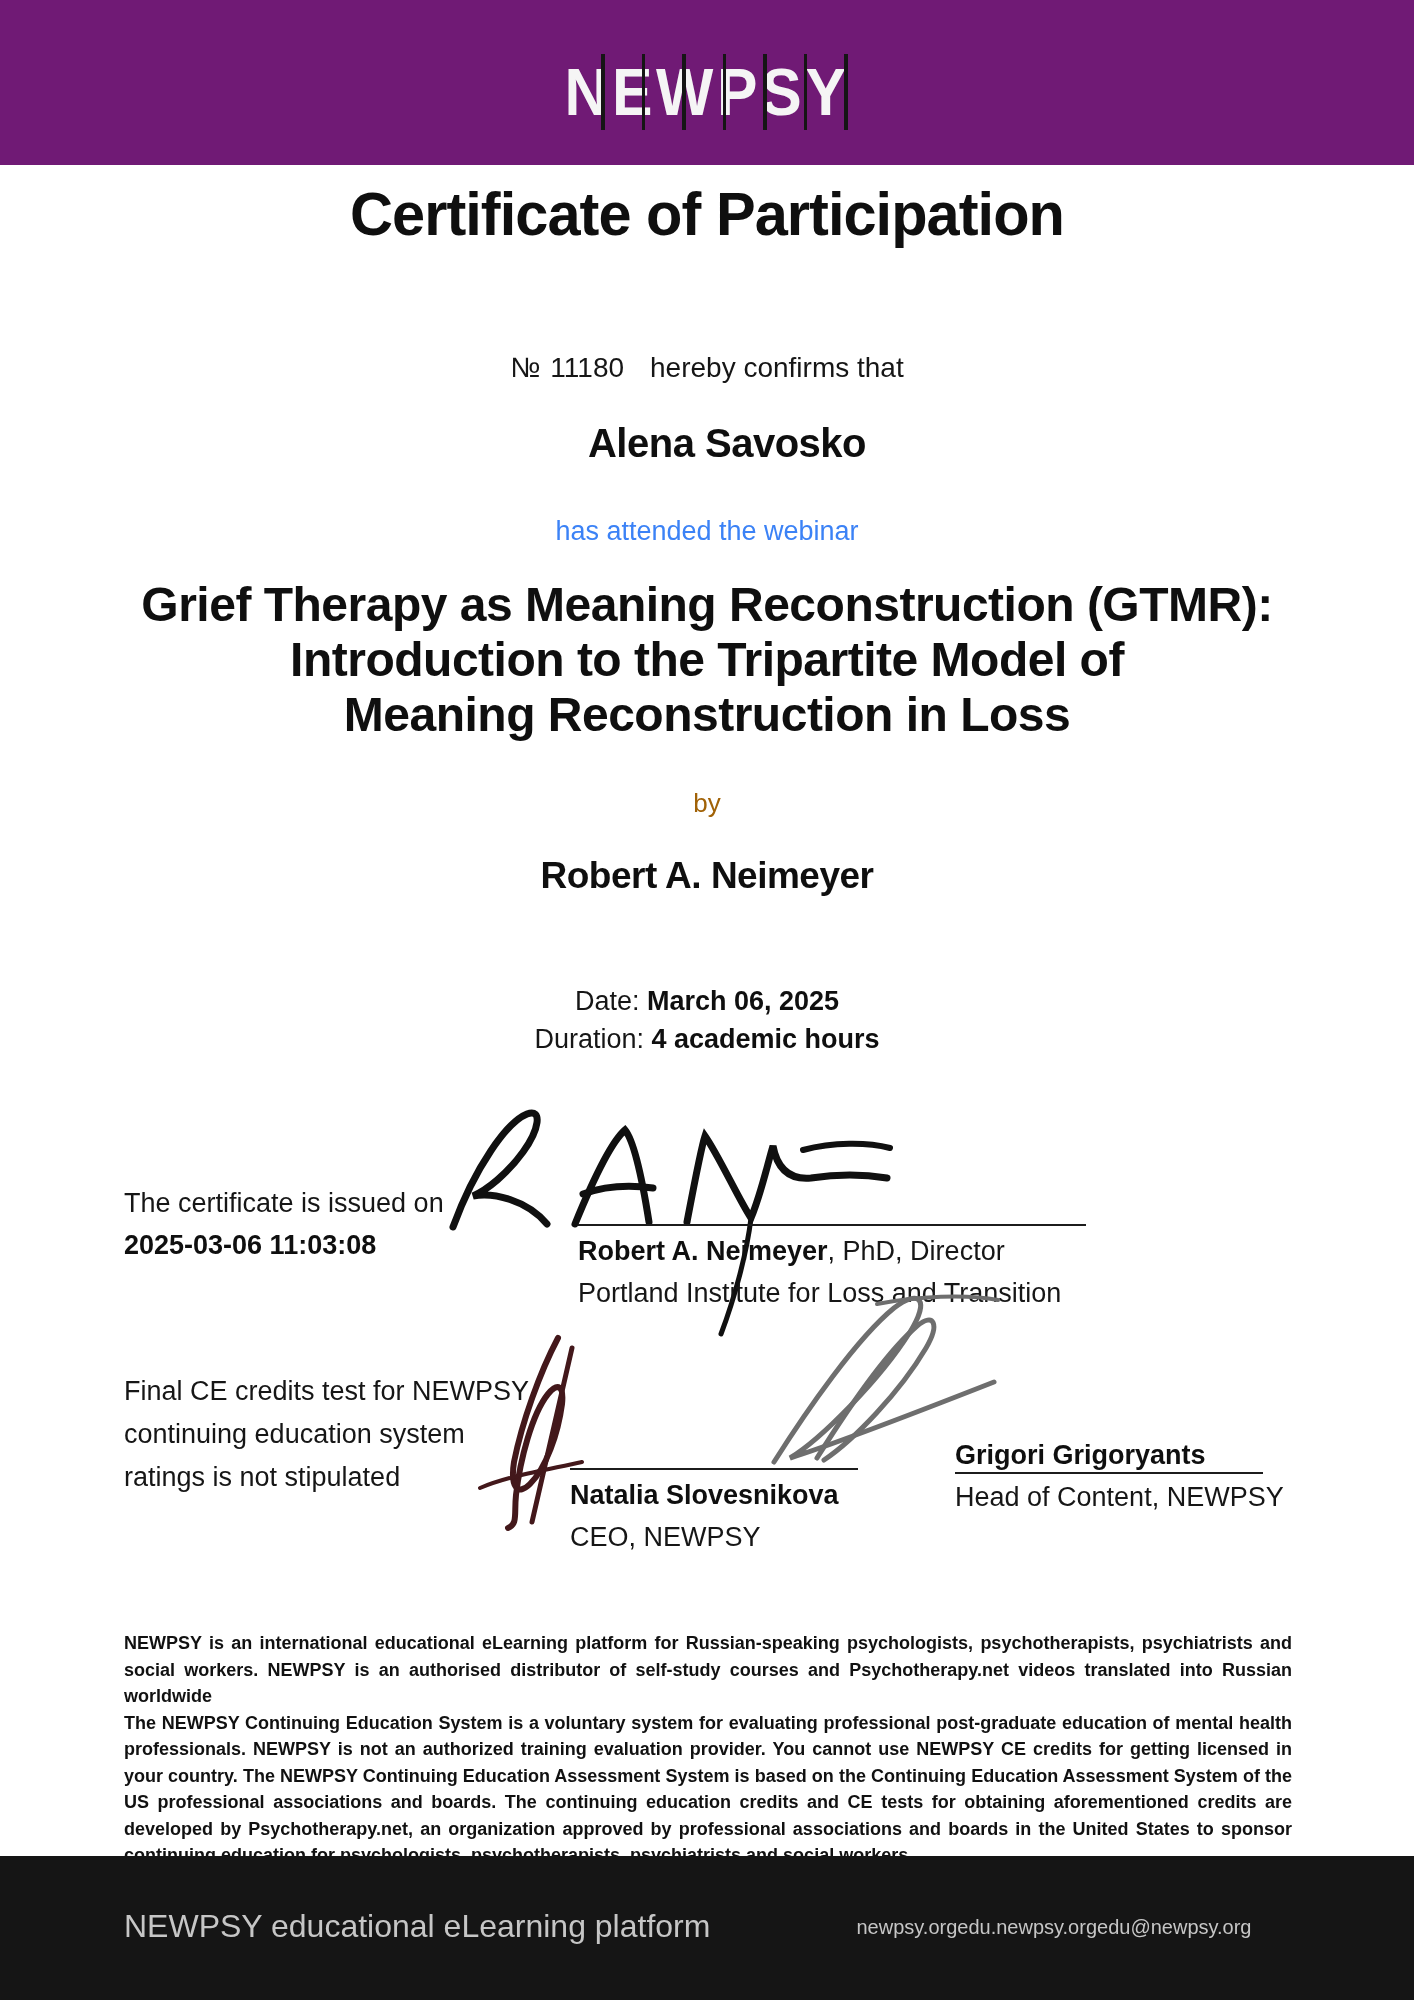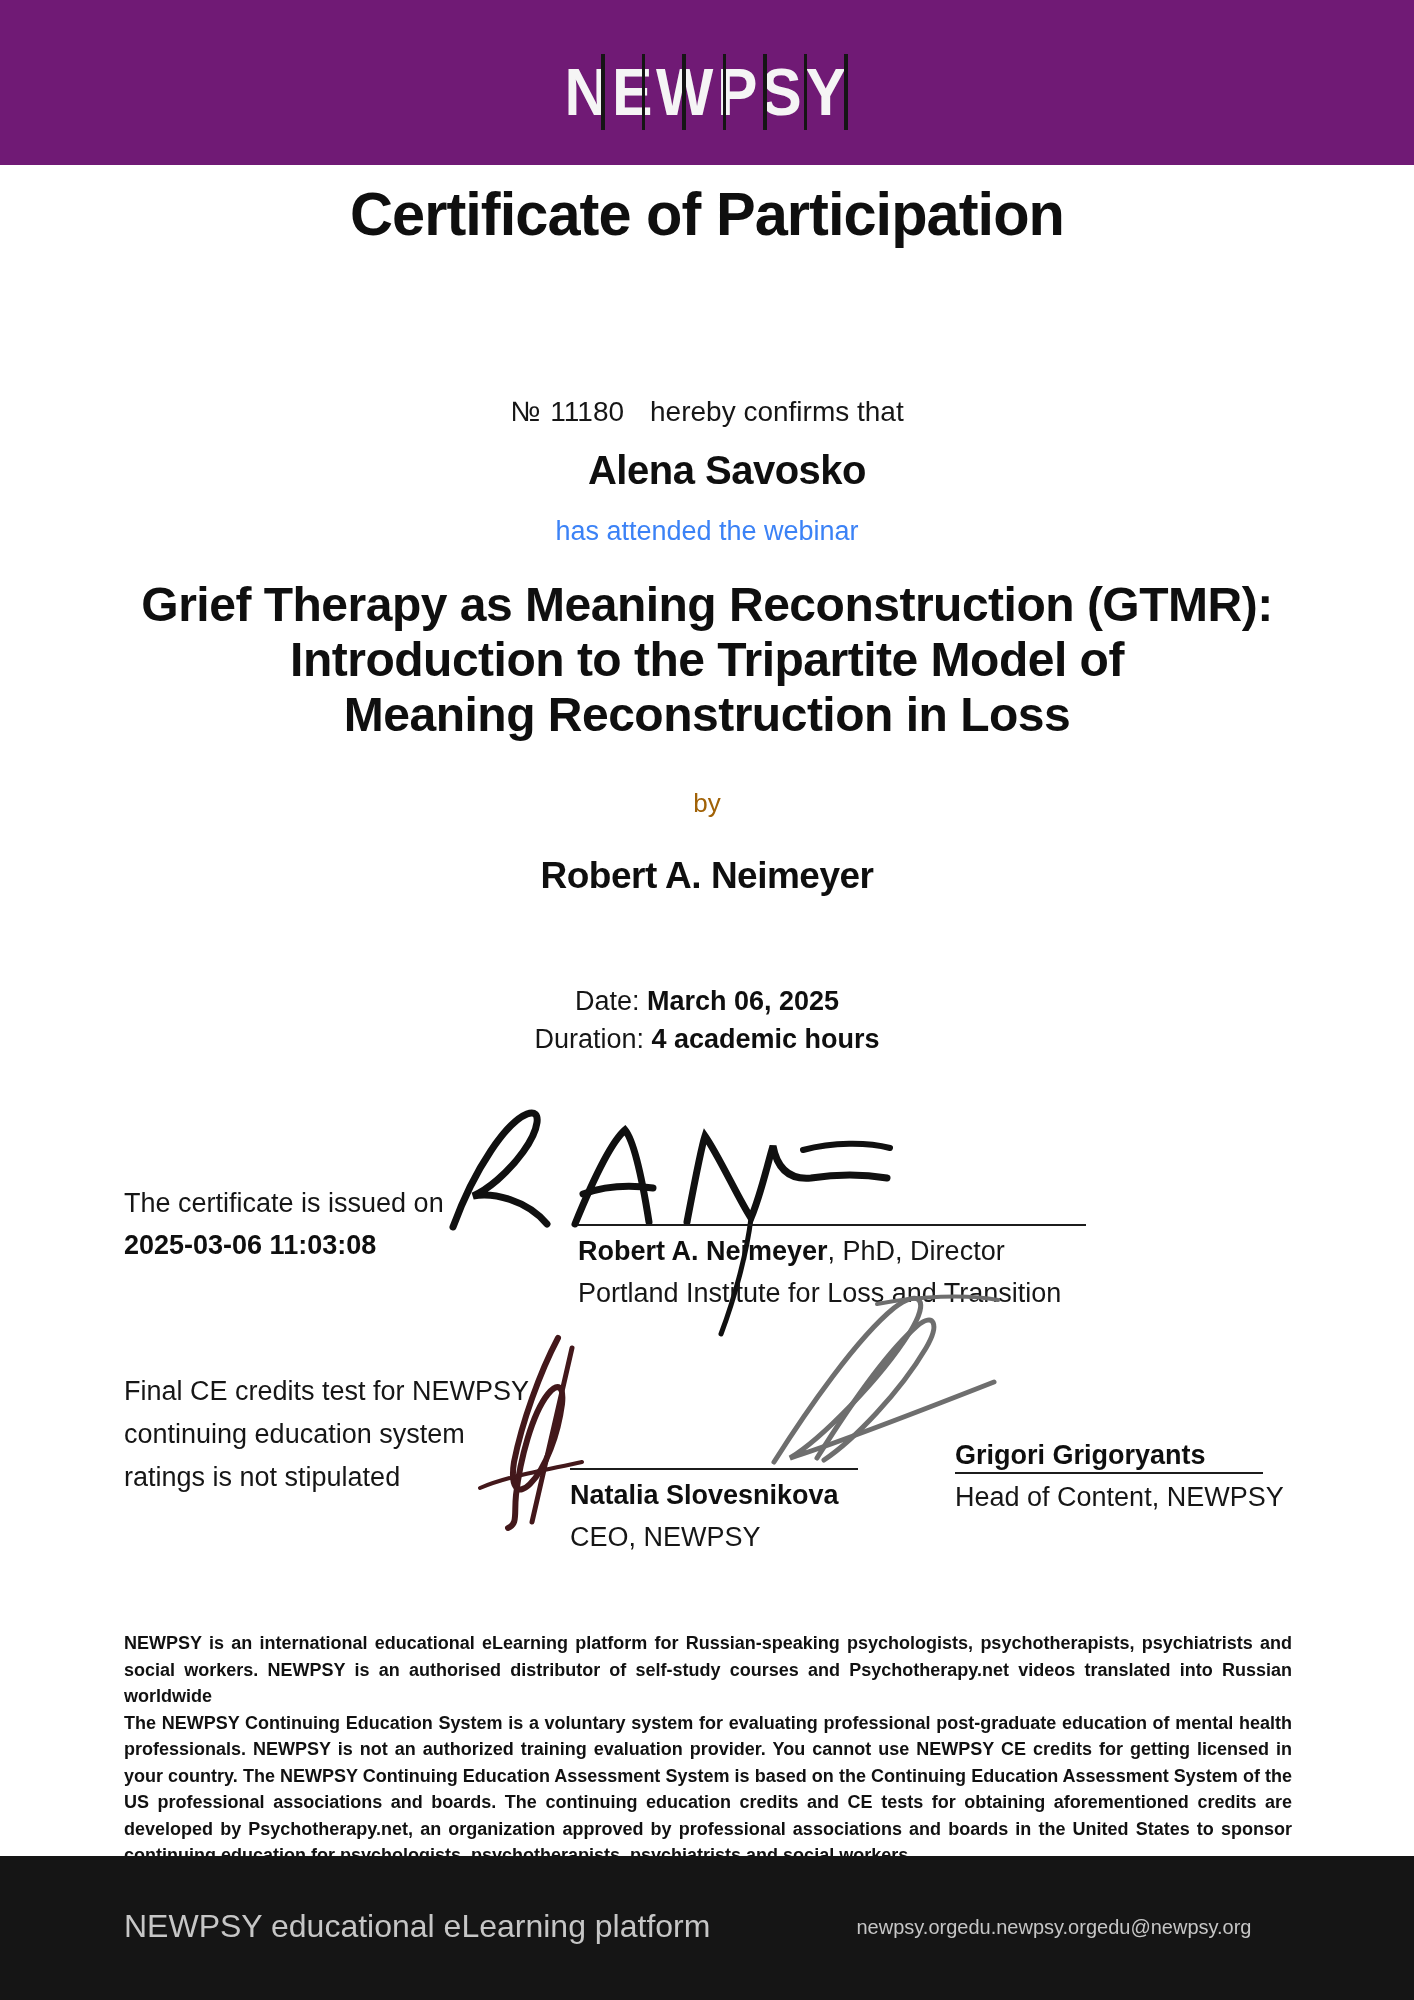--- a/index.html
+++ b/index.html
@@ -25,24 +25,24 @@
     color:#f5f5f5;
     transform:scaleX(0.92);
   }
   .logo::after{ 
     content:"";position:absolute;left:0;right:0;top:18px;bottom:0;
     background:repeating-linear-gradient(90deg,transparent 0 40px,#151515 40px 44px);
   }
   
   .cline{position:absolute;left:0;right:0;text-align:center;}
   .title{top:178px;font-size:62px;font-weight:800;letter-spacing:-1px;color:#0f0f0f;transform:scaleX(0.96);}
-  .number-line{top:352px;font-size:28px;color:#161616;margin-top:44px;}
+  .number-line{top:352px;font-size:28px;color:#161616;}
   .number-line .num-symbol{margin-right:10px;}
   .number-line .num-value{margin-right:26px;}
-  .recipient{top:448px;font-size:40px;font-weight:800;color:#0f0f0f;letter-spacing:-0.5px;padding-left:40px;}
+  .recipient{top:421px;font-size:40px;font-weight:800;color:#0f0f0f;letter-spacing:-0.5px;padding-left:40px;}
   .attended{top:516px;font-size:27px;color:#3b82f6;}
   .webinar{top:577px;font-size:48px;font-weight:800;line-height:55px;color:#0f0f0f;letter-spacing:-0.5px;}
   .by-label{top:788px;font-size:26px;color:#a16207;}
   .presenter{top:855px;font-size:37px;font-weight:800;color:#0f0f0f;letter-spacing:-0.5px;}
   .date-block{top:982px;font-size:27px;line-height:38px;color:#161616;}
   .b{font-weight:700;color:#0f0f0f;}
   
   .left-col{position:absolute;left:124px;width:420px;font-size:27px;line-height:42px;color:#161616;}
   .issued{top:1182px;}
   .ce-note{top:1370px;width:415px;line-height:43px;}

